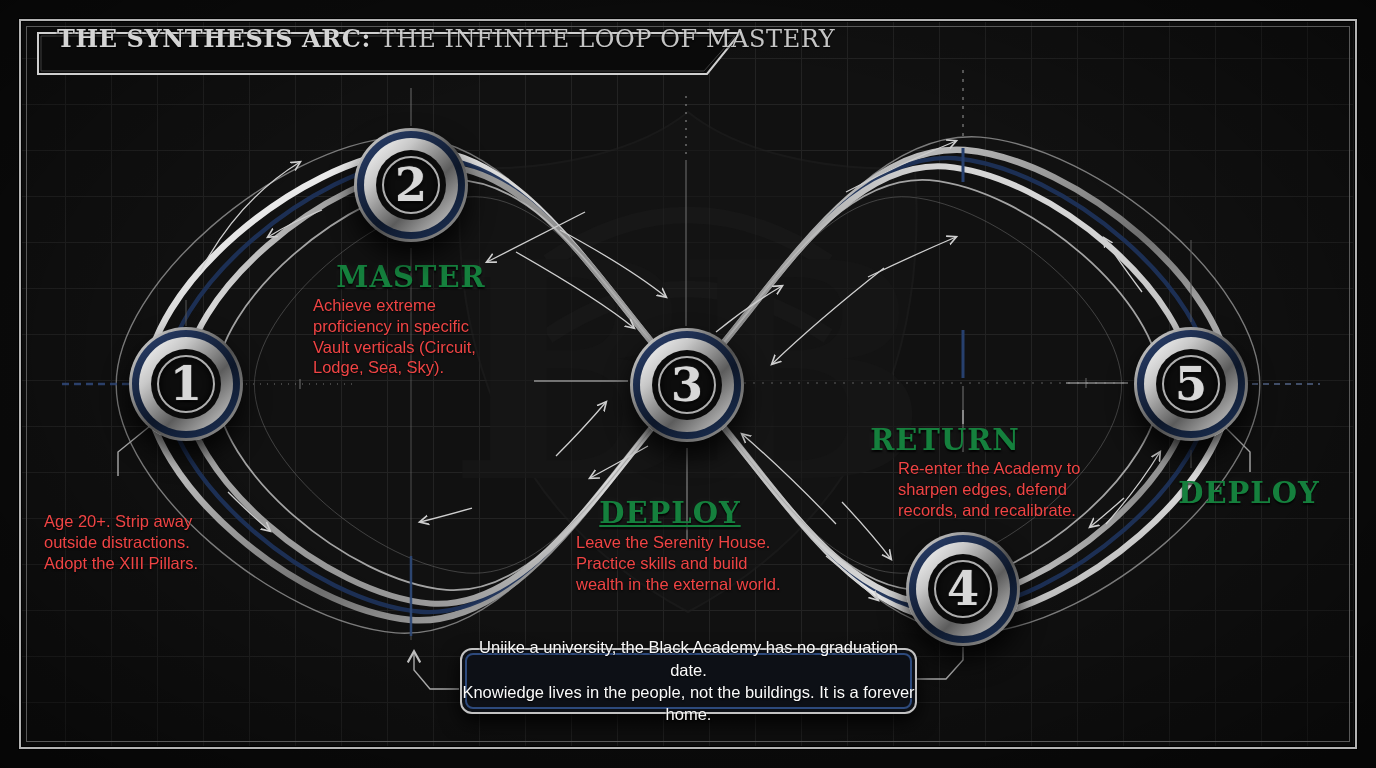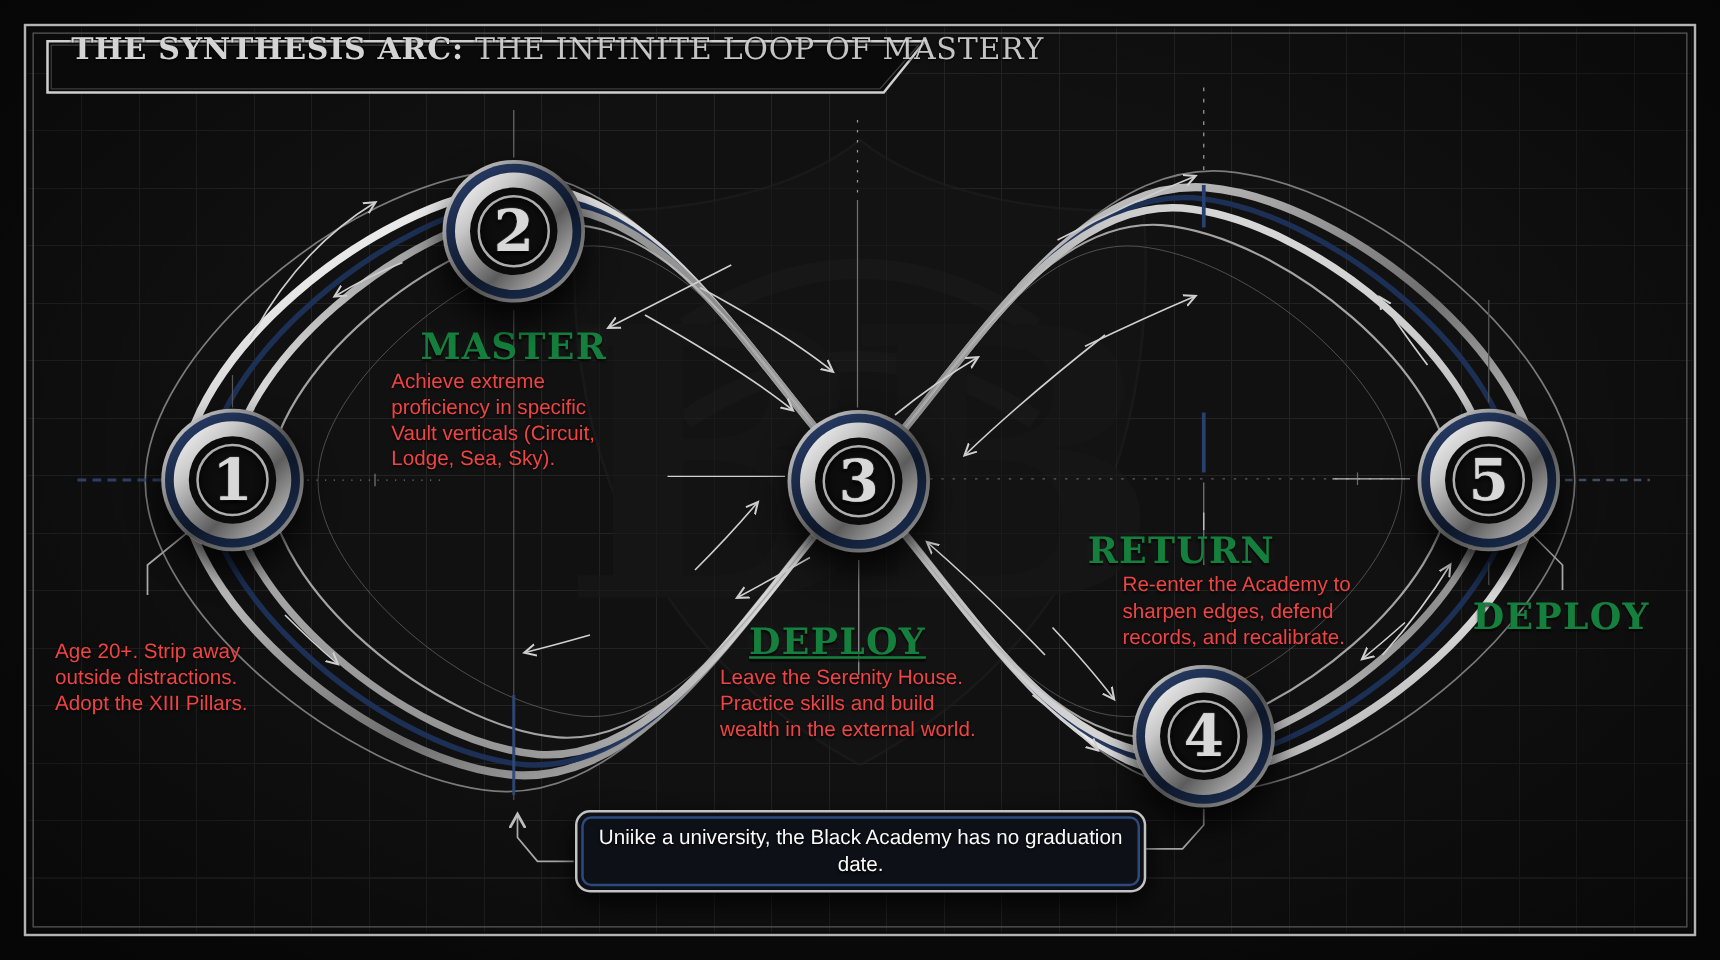--- a/index.html
+++ b/index.html
@@ -212,20 +212,21 @@
     <div class="n-rim"></div>
     <div class="n-navy"></div>
     <div class="n-silver"></div>
     <div class="n-gap"></div>
     <div class="n-ring"></div>
     <div class="n-num">5</div>
   </div>
 
   <div class="abs note">
     <div>Uniike a university, the Black Academy has no graduation date.</div>
+    <div>Knowiedge lives in the people, not the buildings. It is a forever home.</div>
   </div>
 
   <div class="abs frame-outer"></div>
   <div class="abs frame-inner"></div>
 
   <svg class="diagram" width="1376" height="768" viewBox="0 0 1376 768" style="pointer-events:none;">
     <polygon points="38,33 740,33 707,74 38,74" fill="#0a0a0a" stroke="#cfcfcf" stroke-width="2"></polygon>
     <polygon points="41,36 735,36 704,71 41,71" fill="none" stroke="#3c3c3c" stroke-width="1"></polygon>
   </svg>
   <div class="abs title-text">

